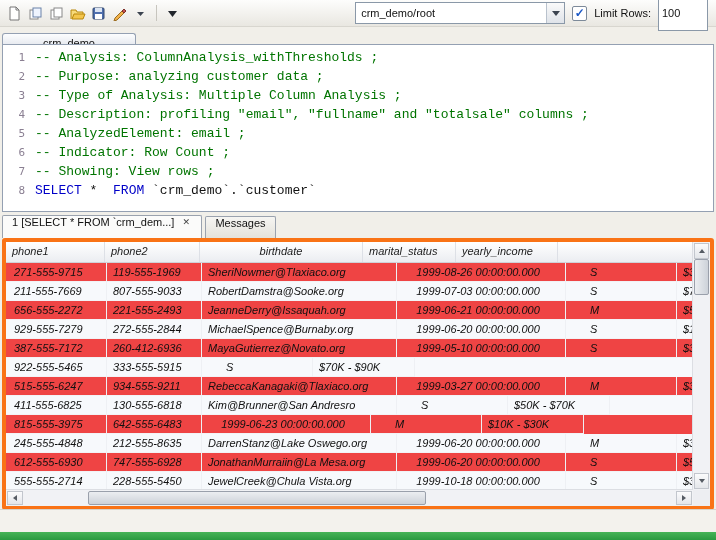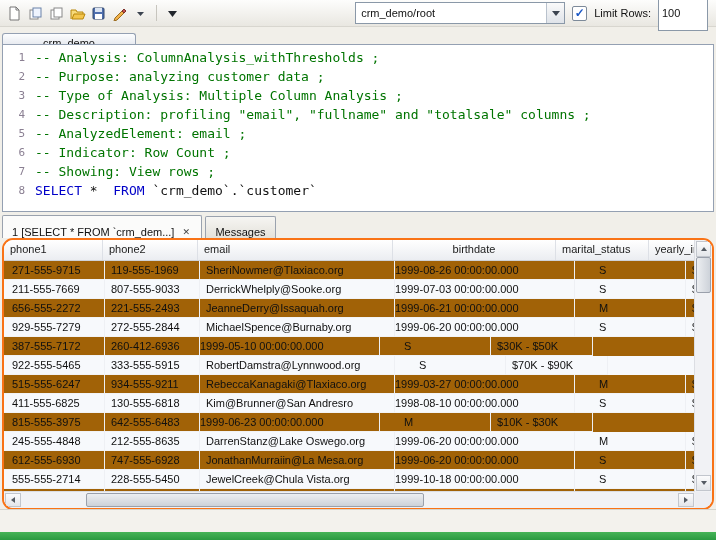--- a/index.html
+++ b/index.html
@@ -63,66 +63,66 @@
   .gutter{
     width:22px;padding:3px 4px 0 0;text-align:right;
     font-family:"DejaVu Sans Mono","Liberation Mono",monospace;
     font-size:11px;line-height:19px;color:#8a7f92;background:#fff;
   }
   .code{
     flex:1;padding:3px 0 0 6px;
     font-family:"DejaVu Sans Mono","Liberation Mono",monospace;
     font-size:13px;line-height:19px;color:#111;overflow:hidden;
   }
-  .code-line{white-space:pre;}
+  .code-line{white-space:pre;font-family:Liberation Mono, monospace;}
   .seg-comment{color:#007400;}
   .seg-keyword{color:#0000c8;}
   .seg-plain{color:#111;}
 
   
   .res-tabrow{position:absolute;top:216px;left:2px;right:2px;height:22px;display:flex;align-items:flex-end;}
   .res-tab{
-    height:21px;display:flex;align-items:flex-end;gap:6px;
+    height:21px;display:flex;align-items:flex-start;gap:6px;
     padding:0 9px;font-size:11px;color:#111;
     border:1px solid #9aa2ae;border-bottom:none;border-radius:2px 2px 0 0;
     background:linear-gradient(#f6f5f2,#e4e2db);margin-right:3px;
   }
   .res-tab.active{background:#fbfbfa;height:22px;}
   .tab-close{
     width:12px;height:12px;display:inline-flex;align-items:center;justify-content:center;
     font-size:9px;color:#444;border-radius:2px;
   }
 
   
   .table-frame{
     position:absolute;top:238px;left:2px;right:2px;bottom:30px;
-    border:2px solid #f97316;border-radius:11px;background:#fff;overflow:hidden;
+    border:4px solid #f97316;border-radius:3px;background:#fff;overflow:hidden;font-style:italic;
   }
   .grid{position:absolute;top:0;left:0;right:17px;bottom:16px;overflow:hidden;}
   .thead{
     display:flex;height:20px;
     background:linear-gradient(#ffffff,#ebedf1);
     border-bottom:1px solid #cfd2d8;
   }
   .hcell{
     flex:none;font-size:11px;color:#1b1b1b;line-height:19px;
     padding-left:6px;border-right:1px solid #dde0e6;
     white-space:nowrap;overflow:hidden;
   }
-  .trow{display:flex;height:19px;background:#a16207;}
+  .trow{display:flex;height:19px;background:#ef4444;}
   .trow.odd{background:#f7f9fc;}
   .cell{
     flex:none;font-size:11px;color:#101010;line-height:18px;
     padding-left:6px;border-right:1px solid #eef0f4;border-bottom:1px solid #f2f3f6;
     white-space:nowrap;overflow:hidden;
   }
   .c0{width:92px;} .c1{width:88px;} .c2{width:188px;} .c3{width:162px;} .c4{width:86px;} .c5{width:95px;}
   .cell.c0{padding-left:8px;}
   .hcell.c3{text-align:center;padding-left:0;}
-  .cell.c3{text-align:left;padding-right:17px;padding-left:0;}
+  .cell.c3{text-align:center;padding-right:6px;padding-left:0;}
   .cell.c4{padding-left:24px;}
 
   
   .vscroll{position:absolute;top:0;right:0;bottom:16px;width:17px;background:#f1f2f5;border-left:1px solid #dcdee3;}
   .hscroll{position:absolute;left:0;right:17px;bottom:0;height:16px;background:#f1f2f5;border-top:1px solid #dcdee3;}
   .sb-corner{position:absolute;right:0;bottom:0;width:17px;height:16px;background:#edeef2;}
   .sb-btn{position:absolute;display:flex;align-items:center;justify-content:center;background:linear-gradient(#fbfbfc,#e4e6ea);border:1px solid #c2c6cd;}
   .vscroll .sb-btn{left:1px;right:1px;height:14px;}
   .vscroll .sb-up{top:1px;} .vscroll .sb-down{bottom:1px;}
   .hscroll .sb-btn{top:1px;bottom:1px;width:14px;}
@@ -252,38 +252,37 @@
     <div class="res-tab">
       <span>Messages</span>
     </div>
   </div>
 
   <div class="table-frame">
     <div class="grid">
       <div class="thead">
           <div class="hcell c0">phone1</div>
           <div class="hcell c1">phone2</div>
-          <div class="hcell c2">email</div>
           <div class="hcell c3">birthdate</div>
           <div class="hcell c4">marital_status</div>
           <div class="hcell c5">yearly_income</div>
         </div>
       <div>
           <div class="trow">
             <div class="cell c0">271-555-9715</div>
             <div class="cell c1">119-555-1969</div>
             <div class="cell c2">SheriNowmer@Tlaxiaco.org</div>
             <div class="cell c3">1999-08-26 00:00:00.000</div>
             <div class="cell c4">S</div>
             <div class="cell c5">$30K - $50K</div>
           </div>
           <div class="trow odd">
             <div class="cell c0">211-555-7669</div>
             <div class="cell c1">807-555-9033</div>
-            <div class="cell c2">DerrickWhelply@Sooke.org</div>
+            <div class="cell c2">RobertDamstra@Sooke.org</div>
             <div class="cell c3">1999-07-03 00:00:00.000</div>
             <div class="cell c4">S</div>
             <div class="cell c5">$70K - $90K</div>
           </div>
           <div class="trow">
             <div class="cell c0">656-555-2272</div>
             <div class="cell c1">221-555-2493</div>
             <div class="cell c2">JeanneDerry@Issaquah.org</div>
             <div class="cell c3">1999-06-21 00:00:00.000</div>
             <div class="cell c4">M</div>
@@ -293,44 +292,43 @@
             <div class="cell c0">929-555-7279</div>
             <div class="cell c1">272-555-2844</div>
             <div class="cell c2">MichaelSpence@Burnaby.org</div>
             <div class="cell c3">1999-06-20 00:00:00.000</div>
             <div class="cell c4">S</div>
             <div class="cell c5">$10K - $30K</div>
           </div>
           <div class="trow">
             <div class="cell c0">387-555-7172</div>
             <div class="cell c1">260-412-6936</div>
+            <div class="cell c2">MayaGutierrez@Novato.org</div>
             <div class="cell c3">1999-05-10 00:00:00.000</div>
             <div class="cell c4">S</div>
             <div class="cell c5">$30K - $50K</div>
           </div>
           <div class="trow odd">
             <div class="cell c0">922-555-5465</div>
             <div class="cell c1">333-555-5915</div>
-            <div class="cell c2">RobertDamstra@Lynnwood.org</div>
             <div class="cell c4">S</div>
             <div class="cell c5">$70K - $90K</div>
           </div>
           <div class="trow">
             <div class="cell c0">515-555-6247</div>
             <div class="cell c1">934-555-9211</div>
             <div class="cell c2">RebeccaKanagaki@Tlaxiaco.org</div>
             <div class="cell c3">1999-03-27 00:00:00.000</div>
             <div class="cell c4">M</div>
             <div class="cell c5">$30K - $50K</div>
           </div>
           <div class="trow odd">
             <div class="cell c0">411-555-6825</div>
             <div class="cell c1">130-555-6818</div>
             <div class="cell c2">Kim@Brunner@San Andresro</div>
-            <div class="cell c3">1998-08-10 00:00:00.000</div>
             <div class="cell c4">S</div>
             <div class="cell c5">$50K - $70K</div>
           </div>
           <div class="trow">
             <div class="cell c0">815-555-3975</div>
             <div class="cell c1">642-555-6483</div>
             <div class="cell c3">1999-06-23 00:00:00.000</div>
             <div class="cell c4">M</div>
             <div class="cell c5">$10K - $30K</div>
           </div>

